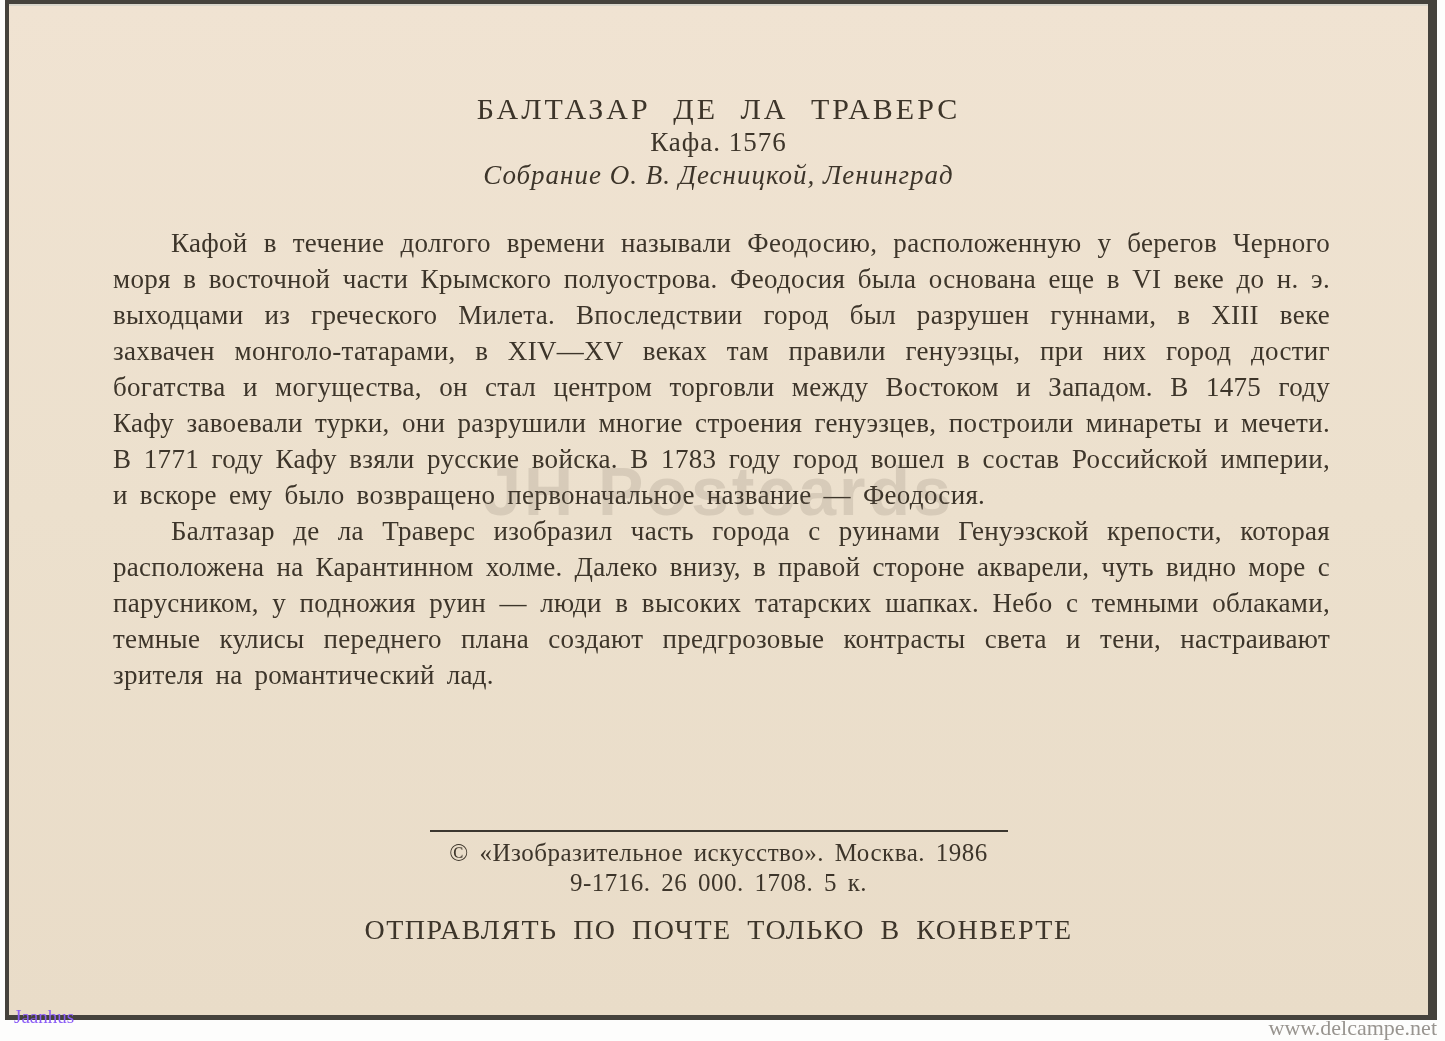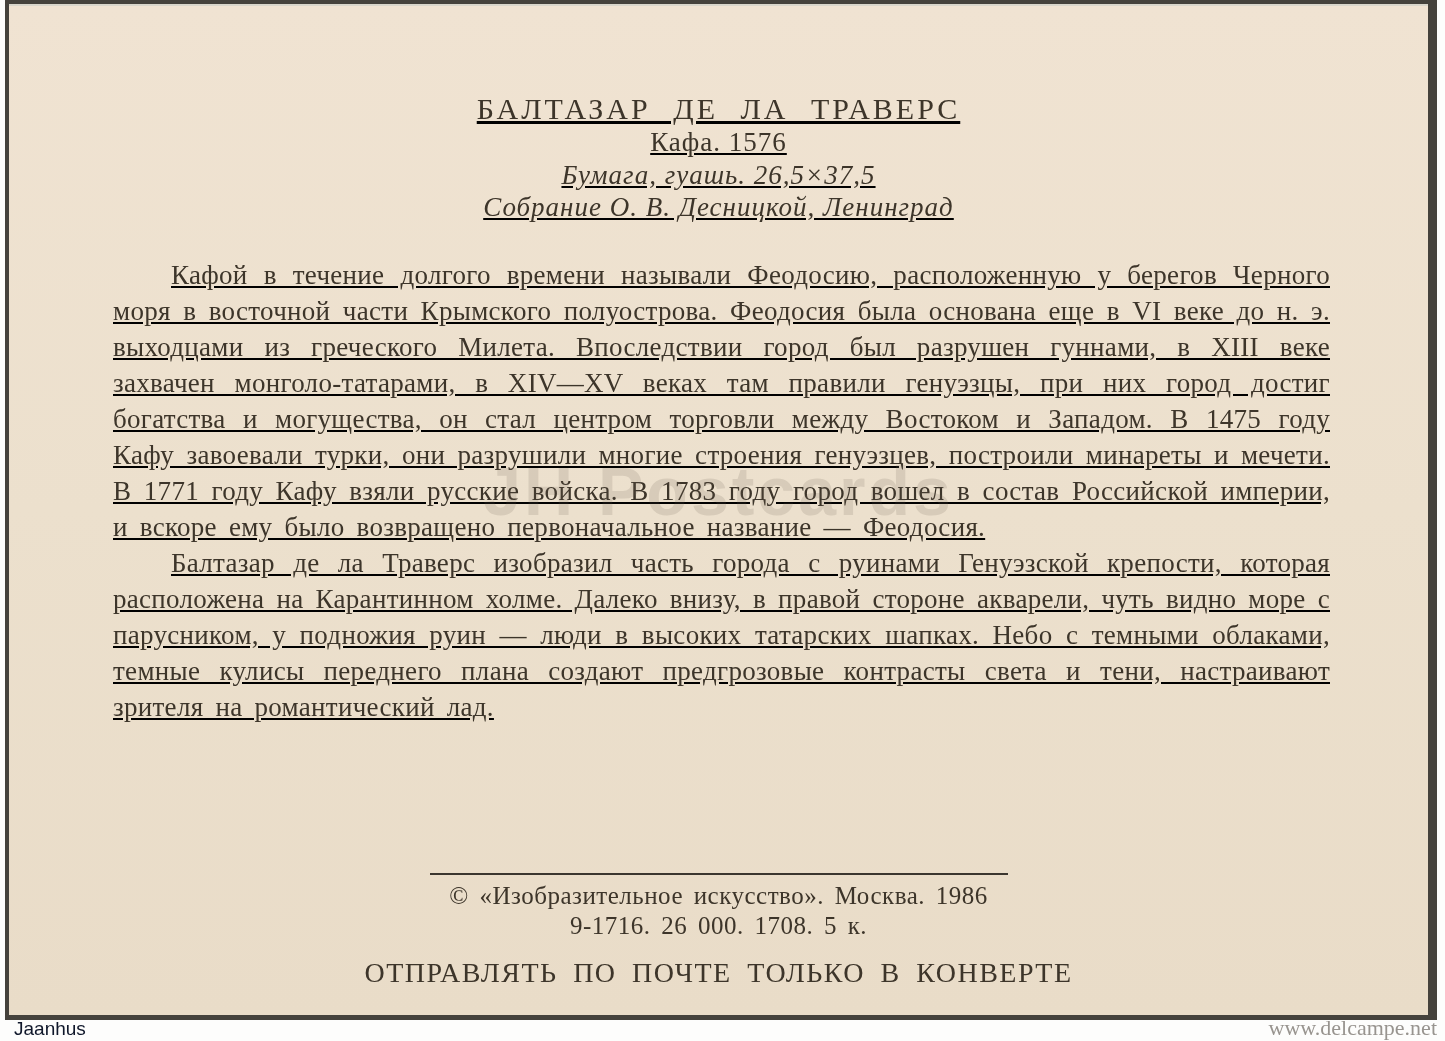--- a/index.html
+++ b/index.html
@@ -20,21 +20,20 @@
     left: 5px;
     top: 0px;
     width: 1432px;
     height: 1020px;
     box-sizing: border-box;
     border-style: solid;
     border-color: #45423c;
     border-width: 4px 9px 5px 4px;
     background: linear-gradient(180deg, #f0e3d2 0%, #ece0cd 50%, #e9dcc8 100%);
     box-shadow: inset 0 2px 0 #d9d6cb;
-    text-decoration: underline;
   }
   .content {
     position: relative;
     width: 100%;
     height: 100%;
     color: #3d352a;
   }
   .header {
     padding-top: 88px;
     text-align: center;
@@ -67,21 +66,20 @@
   .bodytext p {
     margin: 0;
     text-indent: 58px;
   }
   .imprint {
     position: absolute;
     left: 0;
     right: 0;
     top: 826px;
     text-align: center;
-    margin-top: 43px;
   }
   .divider {
     width: 578px;
     margin: 0 auto 6px auto;
     border: 0;
     border-top: 2px solid #3b362f;
   }
   .publisher-line, .print-code-line {
     font-size: 25px;
     line-height: 30px;
@@ -104,24 +102,24 @@
     font-weight: bold;
     font-size: 68px;
     letter-spacing: 3px;
     white-space: nowrap;
     color: rgba(105, 95, 82, 0.16);
     pointer-events: none;
   }
   .credit-left {
     position: absolute;
     left: 14px;
-    bottom: 1px;
-    font-family: Liberation Sans, sans-serif;
+    bottom: 13px;
+    font-family: Liberation Serif, serif;
     font-size: 19px;
-    color: #0f172a;
+    color: #8b5cf6;
   }
   .credit-right {
     position: absolute;
     right: 8px;
     bottom: 0px;
     font-family: Liberation Serif, serif;
     font-size: 22px;
     color: #98948f;
   }
 </style>
@@ -129,21 +127,20 @@
 <body>
 
 <div class="page">
 
   <div class="postcard">
     <div class="content">
 
       <div class="header">
         <div class="title">БАЛТАЗАР ДЕ ЛА ТРАВЕРС</div>
         <div class="subtitle">Кафа. 1576</div>
-        <div class="medium-line">Бумага, гуашь. 26,5×37,5</div>
         <div class="collection-line">Собрание О. В. Десницкой, Ленинград</div>
       </div>
 
       <div class="bodytext">
         <p>Кафой в течение долгого времени называли Феодосию, расположенную у берегов Черного моря в восточной части Крымского полуострова. Феодосия была основана еще в VI веке до н. э. выходцами из греческого Милета. Впоследствии город был разрушен гуннами, в XIII веке захвачен монголо-татарами, в XIV—XV веках там правили генуэзцы, при них город достиг богатства и могущества, он стал центром торговли между Востоком и Западом. В 1475 году Кафу завоевали турки, они разрушили многие строения генуэзцев, построили минареты и мечети. В 1771 году Кафу взяли русские войска. В 1783 году город вошел в состав Российской империи, и вскоре ему было возвращено первоначальное название — Феодосия.</p>
         <p>Балтазар де ла Траверс изобразил часть города с руинами Генуэзской крепости, которая расположена на Карантинном холме. Далеко внизу, в правой стороне акварели, чуть видно море с парусником, у подножия руин — люди в высоких татарских шапках. Небо с темными облаками, темные кулисы переднего плана создают предгрозовые контрасты света и тени, настраивают зрителя на романтический лад.</p>
       </div>
 
       <div class="imprint">
         <hr class="divider">

